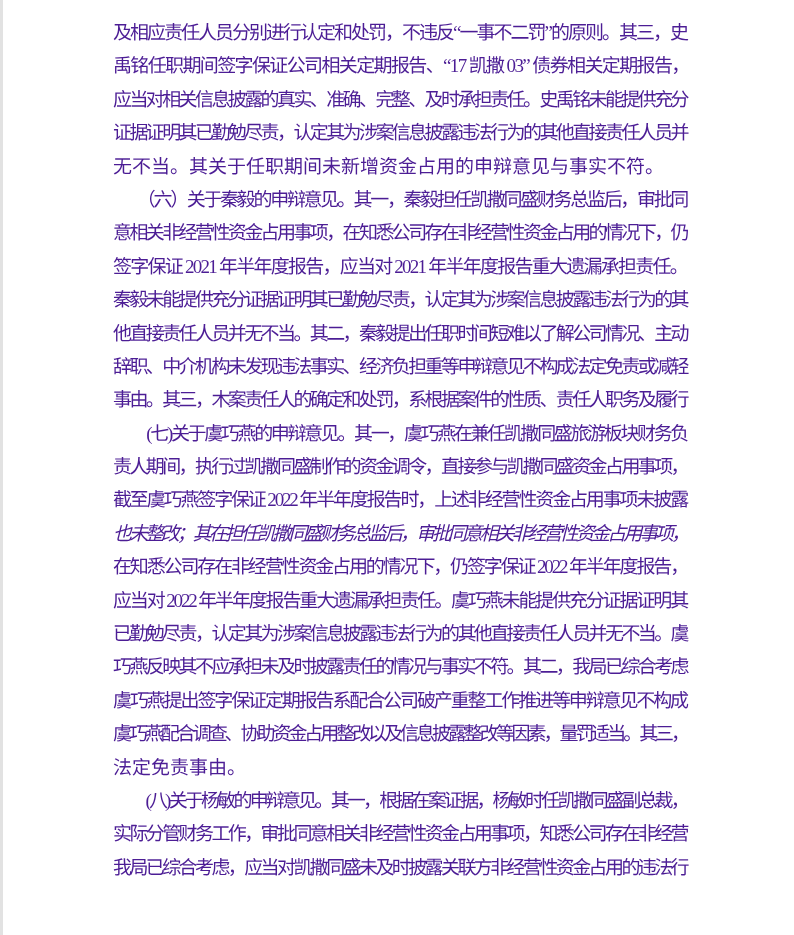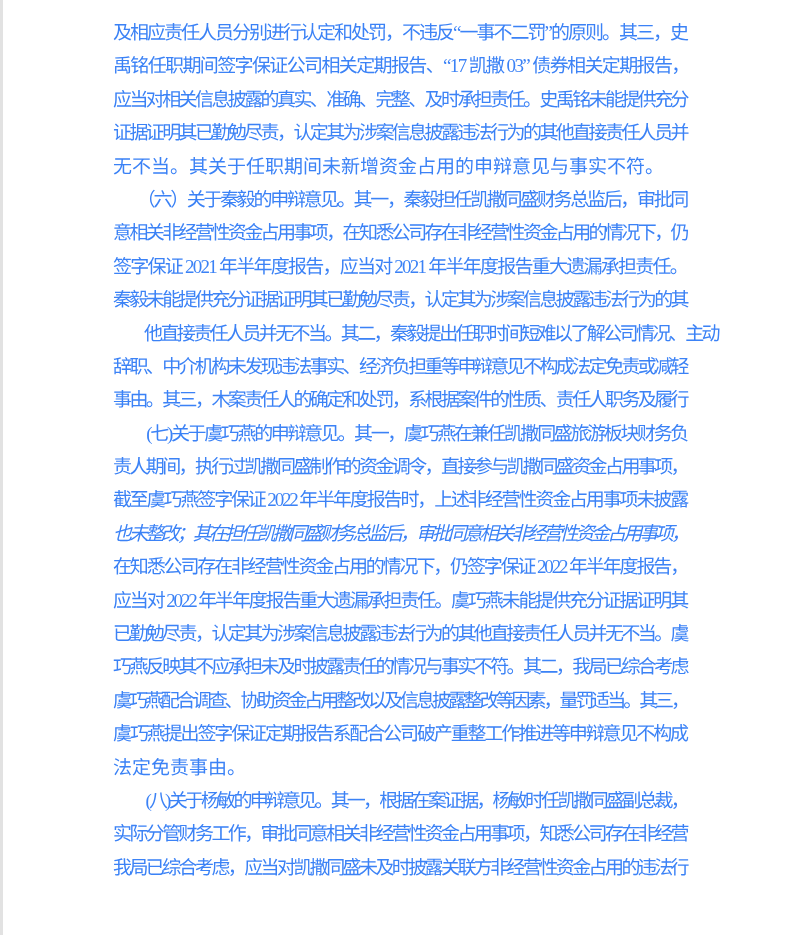--- a/index.html
+++ b/index.html
@@ -31,21 +31,21 @@
     width: 574px;
   }
   .paragraph {
     margin: 0;
     padding: 0;
   }
   .line {
     height: 33.4px;
     line-height: 33.4px;
     font-size: 19px;
-    color: #3b82f6;
+    color: #4c1d95;
     white-space: nowrap;
     overflow: visible;
   }
   .line > span {
     display: inline-block;
     white-space: nowrap;
   }
 </style>
 </head>
 <body>
@@ -58,35 +58,35 @@
         <div class="line"><span style="letter-spacing: -1.62813px;">禹铭任职期间签字保证公司相关定期报告、“17 凯撒 03”  债券相关定期报告，</span></div>
         <div class="line"><span style="letter-spacing: -2.60045px;">应当对相关信息披露的真实、准确、完整、及时承担责任。史禹铭未能提供充分</span></div>
         <div class="line"><span style="letter-spacing: -2.60045px;">证据证明其已勤勉尽责，认定其为涉案信息披露违法行为的其他直接责任人员并</span></div>
         <div class="line flush"><span>无不当。其关于任职期间未新增资金占用的申辩意见与事实不符。</span></div>
       </div>
       <div class="paragraph">
         <div class="line"><span style="letter-spacing: -2.32902px;">　　（六）关于秦毅的申辩意见。其一，秦毅担任凯撒同盛财务总监后，审批同</span></div>
         <div class="line"><span style="letter-spacing: -2.60045px;">意相关非经营性资金占用事项，在知悉公司存在非经营性资金占用的情况下，仍</span></div>
         <div class="line"><span style="letter-spacing: -1.75648px;">签字保证 2021 年半年度报告，应当对 2021 年半年度报告重大遗漏承担责任。</span></div>
         <div class="line"><span style="letter-spacing: -2.60045px;">秦毅未能提供充分证据证明其已勤勉尽责，认定其为涉案信息披露违法行为的其</span></div>
-        <div class="line"><span style="letter-spacing: -2.60045px; margin-left: 31px;">他直接责任人员并无不当。其二，秦毅提出任职时间短难以了解公司情况、主动</span></div>
+        <div class="line"><span style="letter-spacing: -2.60045px;">他直接责任人员并无不当。其二，秦毅提出任职时间短难以了解公司情况、主动</span></div>
         <div class="line"><span style="letter-spacing: -2.60045px;">辞职、中介机构未发现违法事实、经济负担重等申辩意见不构成法定免责或减轻</span></div>
         <div class="line"><span style="letter-spacing: -2.60045px;">事由。其三，木案责任人的确定和处罚，系根据案件的性质、责任人职务及履行</span></div>
       </div>
       <div class="paragraph">
         <div class="line"><span style="letter-spacing: -2.352px;">　　(七)关于虞巧燕的申辩意见。其一，虞巧燕在兼任凯撒同盛旅游板块财务负</span></div>
         <div class="line"><span style="letter-spacing: -2.60045px;">责人期间，执行过凯撒同盛制作的资金调令，直接参与凯撒同盛资金占用事项，</span></div>
         <div class="line"><span style="letter-spacing: -2.14515px;">截至虞巧燕签字保证 2022 年半年度报告时，上述非经营性资金占用事项未披露</span></div>
         <div class="line"><span style="letter-spacing: -3.05599px; font-style: italic;">也未整改；其在担任凯撒同盛财务总监后，审批同意相关非经营性资金占用事项，</span></div>
         <div class="line"><span style="letter-spacing: -2.14515px;">在知悉公司存在非经营性资金占用的情况下，仍签字保证 2022 年半年度报告，</span></div>
         <div class="line"><span style="letter-spacing: -2.14515px;">应当对 2022 年半年度报告重大遗漏承担责任。虞巧燕未能提供充分证据证明其</span></div>
         <div class="line"><span style="letter-spacing: -2.60045px;">已勤勉尽责，认定其为涉案信息披露违法行为的其他直接责任人员并无不当。虞</span></div>
         <div class="line"><span style="letter-spacing: -2.60045px;">巧燕反映其不应承担未及时披露责任的情况与事实不符。其二，我局已综合考虑</span></div>
+        <div class="line"><span style="letter-spacing: -2.11811px;">虞巧燕提出签字保证定期报告系配合公司破产重整工作推进等申辩意见不构成</span></div>
         <div class="line"><span style="letter-spacing: -3.05599px;">虞巧燕配合调查、协助资金占用整改以及信息披露整改等因素，量罚适当。其三，</span></div>
-        <div class="line"><span style="letter-spacing: -2.11811px;">虞巧燕提出签字保证定期报告系配合公司破产重整工作推进等申辩意见不构成</span></div>
         <div class="line flush"><span>法定免责事由。</span></div>
       </div>
       <div class="paragraph">
         <div class="line"><span style="letter-spacing: -2.80194px;">　　(八)关于杨敏的申辩意见。其一，根据在案证据，杨敏时任凯撒同盛副总裁，</span></div>
         <div class="line"><span style="letter-spacing: -2.60045px;">实际分管财务工作，审批同意相关非经营性资金占用事项，知悉公司存在非经营</span></div>
         <div class="line"><span style="letter-spacing: -2.60045px;">我局已综合考虑，应当对凯撒同盛未及时披露关联方非经营性资金占用的违法行</span></div>
       </div>
     </div>
 </div>
 

